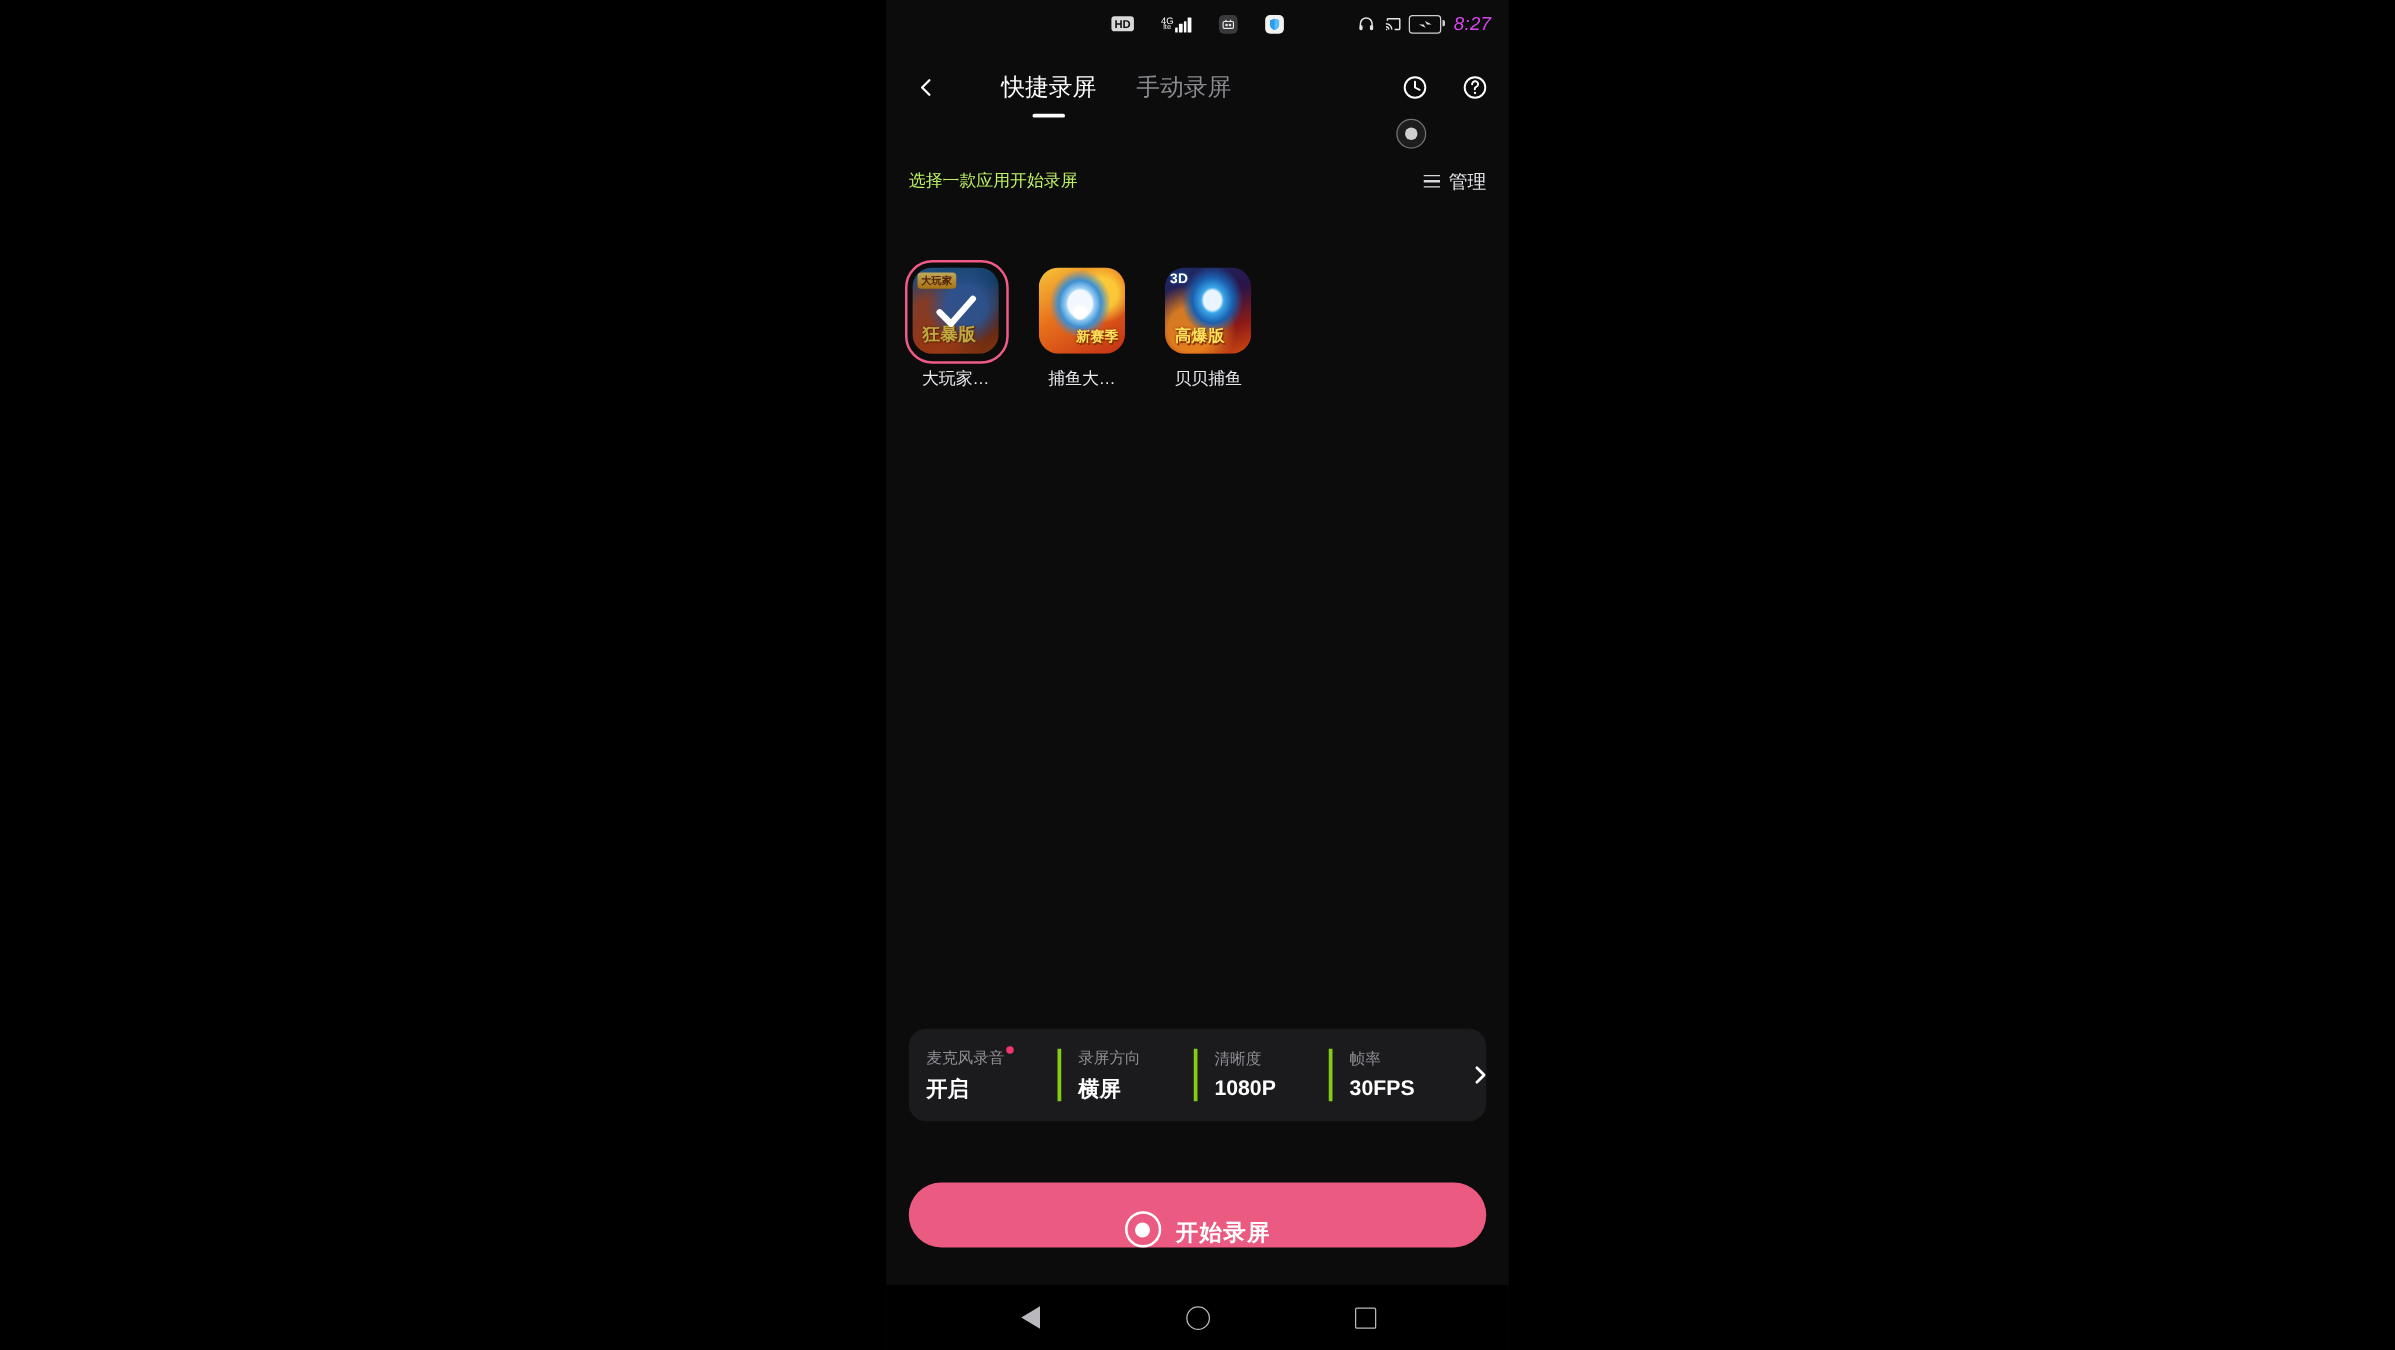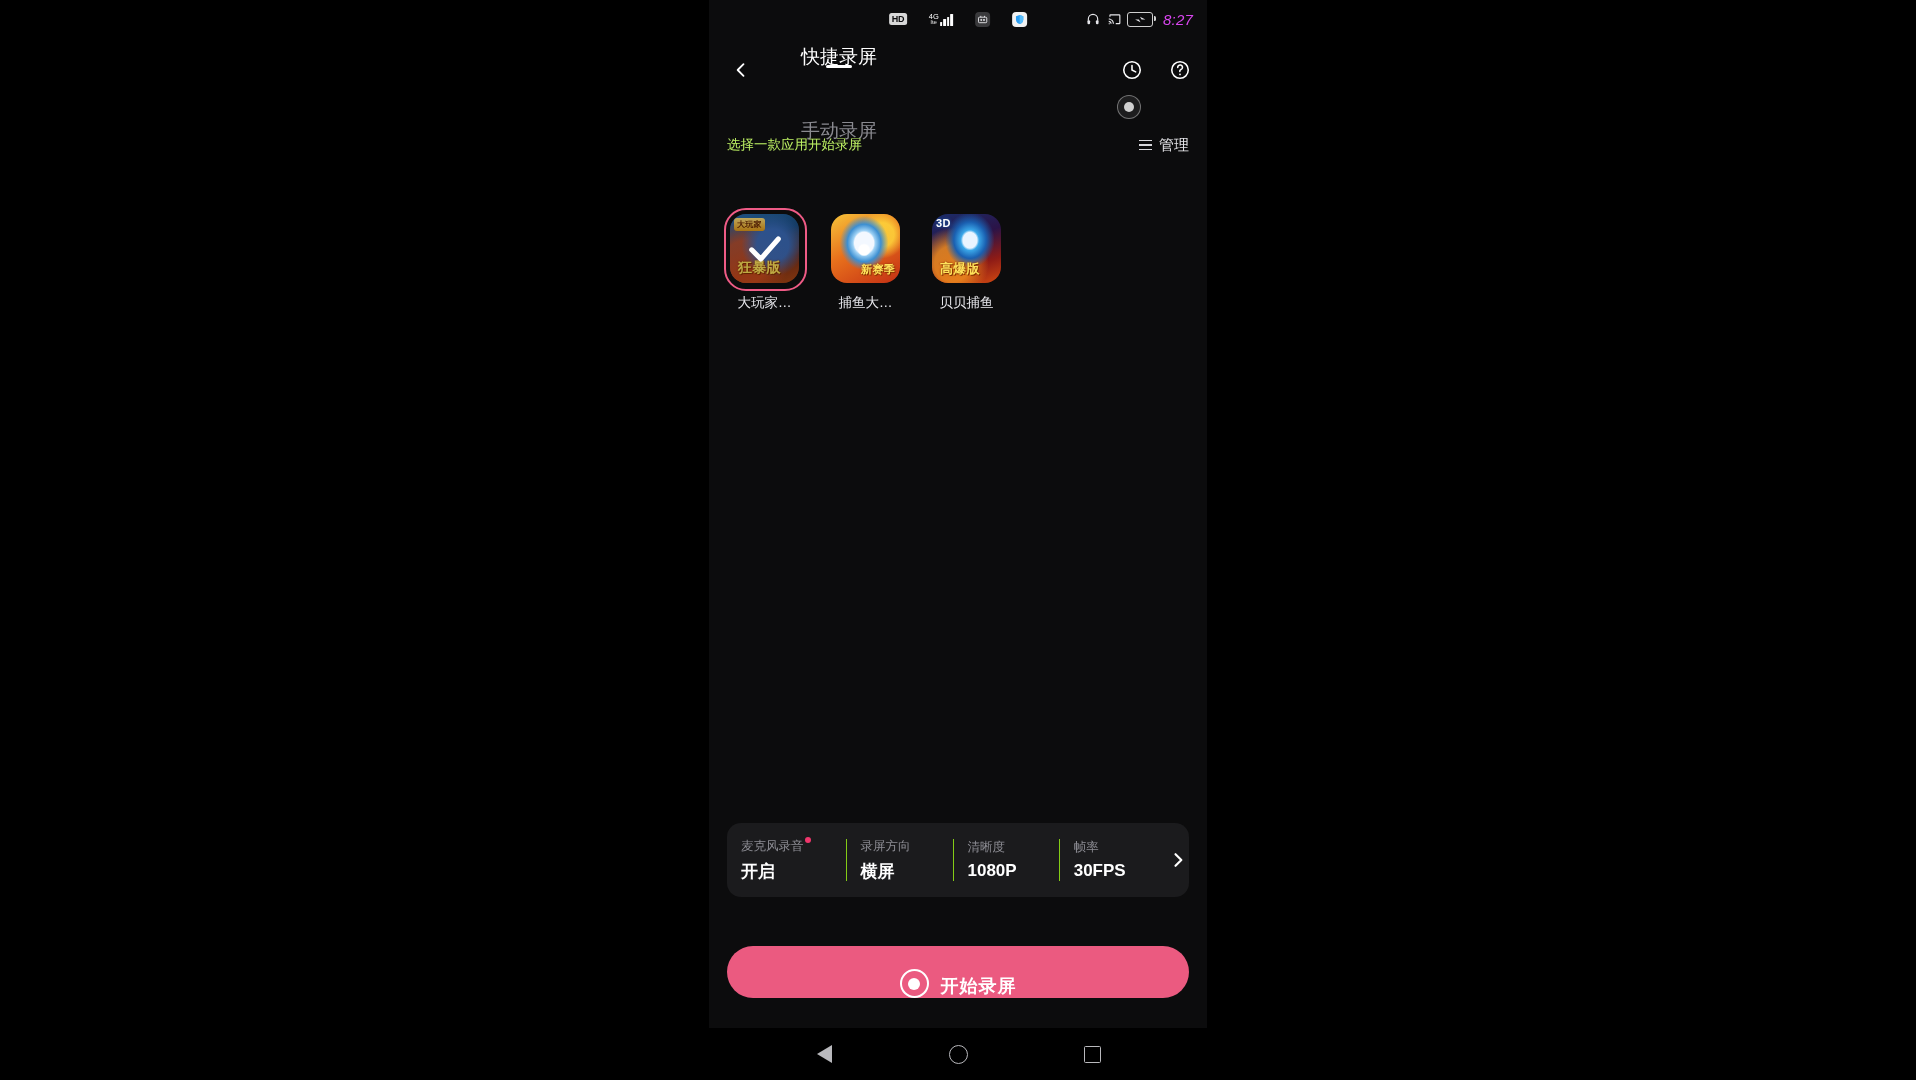--- a/index.html
+++ b/index.html
@@ -129,23 +129,22 @@
     left: 12px;
     width: 40px; height: 40px;
     display:flex; align-items:center; justify-content:center;
     cursor: pointer;
   }
   .tabs {
     position: absolute;
     left: 92px;
     display: flex;
     align-items: flex-end;
-    gap: 48px;
+    gap: 32px;
     height: 52px;
-    flex-direction: column;
   }
   .tab {
     position: relative;
     font-size: 19px;
     color: #8a8a90;
     height: 52px;
     display:flex; align-items:center;
     cursor: pointer;
     white-space: nowrap;
   }
@@ -308,21 +307,21 @@
   }
   .set-item {
     position: relative;
     display: flex;
     flex-direction: column;
     justify-content: center;
     padding: 0 14px;
     height: 42px;
     cursor: pointer;
   }
-  .set-item + .set-item { border-left: 1px solid #84cc16; }
+  .set-item + .set-item { border-left: 3px solid #84cc16; }
   .set-key {
     font-size: 12.5px;
     color: #8e8e95;
     position: relative;
     display:inline-block;
     white-space: nowrap;
   }
   .set-key .reddot {
     position:absolute;
     right:-7px; top:-1px;

